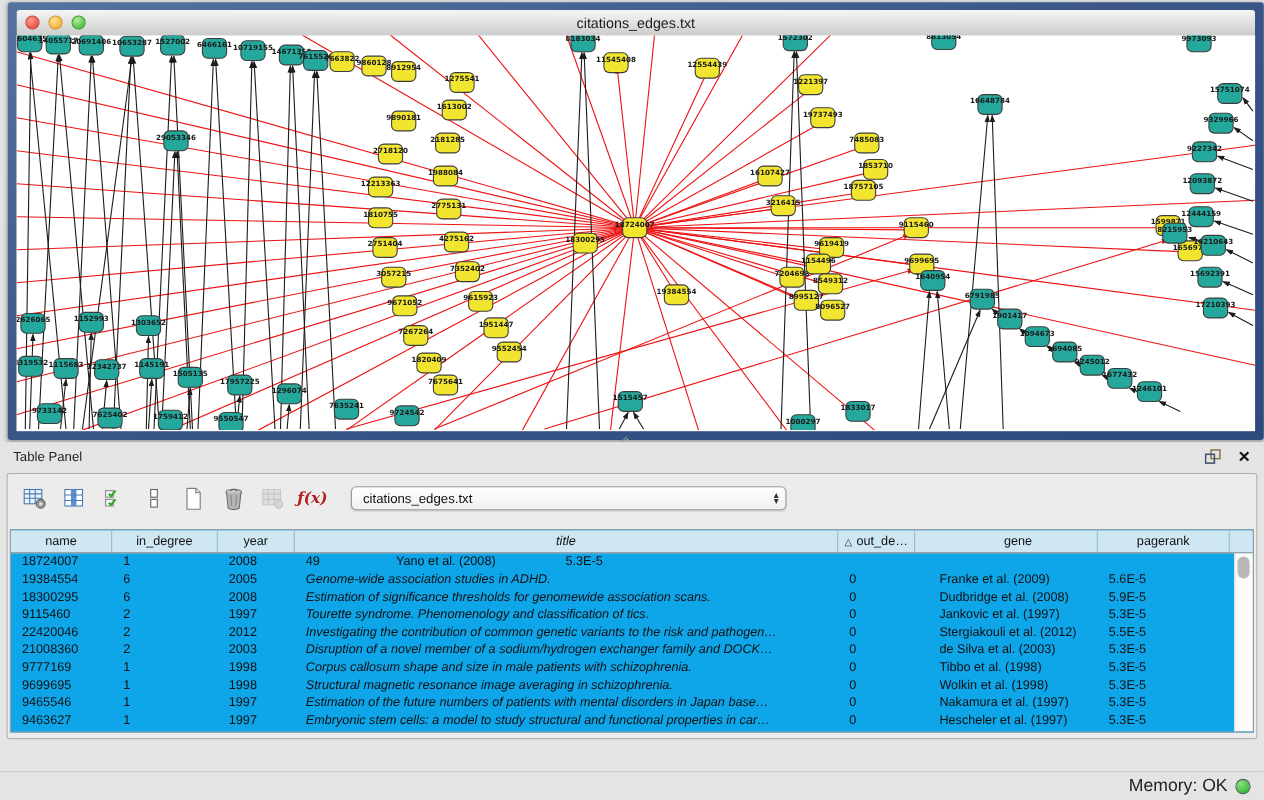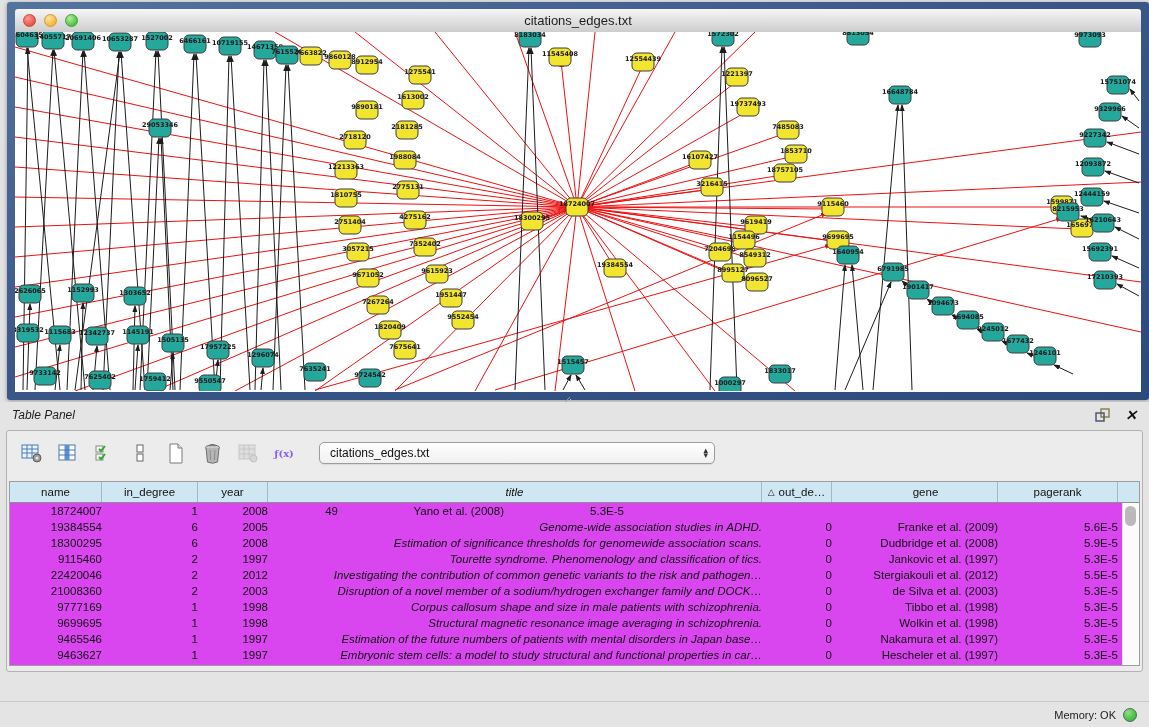--- a/index.html
+++ b/index.html
@@ -36,43 +36,43 @@
   .edge-red{stroke:#ee1111;stroke-width:1;fill:none;}
   .edge-black{stroke:#1c1c1c;stroke-width:1;fill:none;}
   .node-rect{stroke:#3c3c3c;stroke-width:1;}
   .node-rect.t{fill:#25a89c;}
   .node-rect.y{fill:#f2e530;}
   .node-label{font-family:"DejaVu Sans",sans-serif;font-size:6.5px;fill:#1a1a1a;text-anchor:middle;}
   
   .pane-grip{position:absolute;left:562px;top:396px;width:10px;height:9px;}
   
   .table-panel{position:absolute;left:0;top:402px;width:1149px;height:325px;background:#e4e4e4;}
-  .panel-header{height:26px;display:flex;align-items:center;padding:0 12px;font-size:12px;color:#1f1f1f;font-style:italic;}
+  .panel-header{height:26px;display:flex;align-items:center;padding:0 12px;font-size:12px;color:#1f1f1f;}
   .panel-header .spacer{flex:1;}
   .float-icon{width:16px;height:14px;margin-right:14px;cursor:pointer;}
   .close-icon{font-size:14px;font-weight:bold;color:#111;cursor:pointer;line-height:14px;}
   .panel-body{
     position:absolute;left:6px;top:28px;width:1135px;height:240px;
     background:#ececec;border:1px solid #b2b2b2;border-radius:3px;
   }
   .tp-toolbar{height:44px;display:flex;align-items:center;padding-left:10px;}
   .tbtn{width:30px;height:30px;display:flex;align-items:center;justify-content:center;margin-right:6px;border-radius:4px;}
   .tbtn.disabled{opacity:.45;}
-  .fx-label{font-family:"DejaVu Serif",serif;font-size:10px;color:#8b5cf6;font-weight:bold;}
+  .fx-label{font-family:"DejaVu Serif",serif;font-style:italic;font-size:14px;color:#b91c1c;font-weight:bold;}
   .combo{
     margin-left:14px;width:396px;height:22px;box-sizing:border-box;
     border:1px solid #9c9c9c;border-radius:5px;background:linear-gradient(#ffffff,#f0f0f0);
     display:flex;align-items:center;padding:0 6px 0 10px;font-size:12px;color:#111;
     box-shadow:0 1px 1px rgba(0,0,0,.08);
   }
   .combo .spacer{flex:1;}
   .combo-arrows{font-size:9px;line-height:5px;color:#333;text-align:center;}
   .table-wrap{
     position:absolute;left:2px;top:50px;right:2px;bottom:5px;
-    background:#d946ef;border:1px solid #9d9d9d;overflow:hidden;text-align:right;
+    background:#0ea5e9;border:1px solid #9d9d9d;overflow:hidden;
   }
   .thead{display:flex;height:20px;background:#cfe7f3;border-bottom:1px solid #8f8f8f;}
   .hcell{
     box-sizing:border-box;border-right:1px solid #9fb9c6;
     font-size:11.5px;color:#111;display:flex;align-items:center;justify-content:center;gap:4px;
     overflow:hidden;white-space:nowrap;
   }
   .sort-glyph{font-size:9px;color:#222;}
   .tbody{position:absolute;left:0;top:21px;right:16px;bottom:0;overflow:hidden;}
   .trow{display:flex;height:16px;align-items:center;}
@@ -97,21 +97,21 @@
     background:linear-gradient(#ffffff,#ebebeb);color:#111;border-right:1px solid #b5b5b5;cursor:pointer;
   }
   .seg-btn:last-child{border-right:none;}
   .seg-btn.active{background:linear-gradient(#9b9b9b,#6f6f6f);color:#e9e9e9;}
   
   .status-bar{
     position:absolute;left:0;bottom:0;width:1149px;height:26px;box-sizing:border-box;
     border-top:1px solid #c9c9c9;display:flex;align-items:center;justify-content:flex-end;
     padding-right:12px;gap:7px;background:#e4e4e4;
   }
-  .status-text{font-size:11px;color:#222;}
+  .status-text{font-size:16px;color:#222;}
   .mem-dot{
     width:14px;height:14px;border-radius:50%;
     background:radial-gradient(circle at 35% 30%,#8fe07e,#3cb83c 75%);
     border:1px solid #566;box-sizing:border-box;
   }
 </style>
 </head>
 <body>
 
 <div class="net-window">

